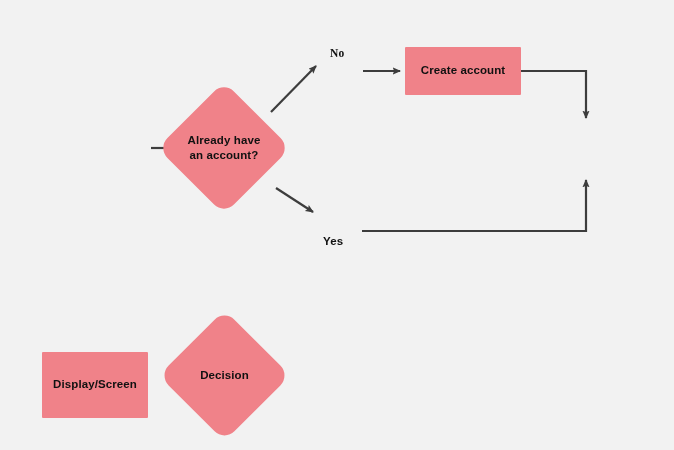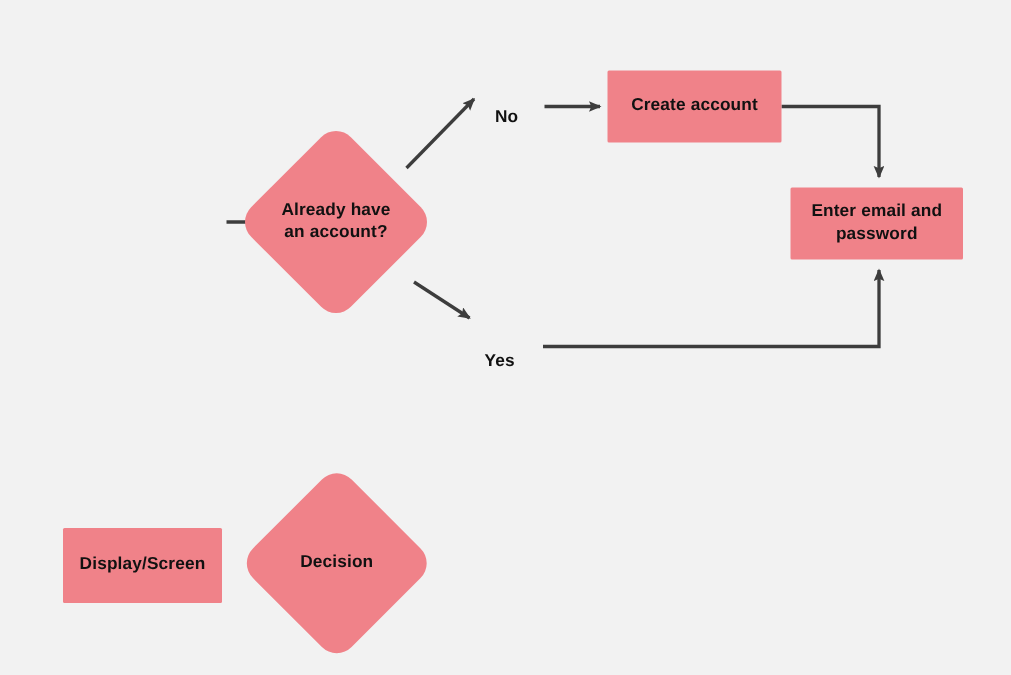--- a/index.html
+++ b/index.html
@@ -100,29 +100,26 @@
 
   <div class="node process" style="left:405px; top:47px; width:116px; height:48px;">
     <span>Create account</span>
   </div>
 
   <div class="node diamond-wrap" style="left:177px; top:101px; width:94px; height:94px;">
     <span class="diamond-shape"></span>
     <span class="diamond-label">Already have an account?</span>
   </div>
 
-  <div class="node process" style="left:527px; top:125px; width:115px; height:48px;">
-    <span style="padding:0 8px;">Enter email and password</span>
-  </div>
 
-  <div class="edge-label" style="left:330px; top:72px;">No</div>
+  <div class="edge-label" style="left:330px; top:47px;font-family:Liberation Serif, serif;">No</div>
 
   <div class="edge-label" style="left:323px; top:235px;">Yes</div>
 
-  <div class="node process" style="left:42px; top:352px; width:106px; height:50px;">
+  <div class="node process" style="left:42px; top:352px; width:106px; height:66px;">
     <span>Display/Screen</span>
   </div>
 
   <div class="node diamond-wrap" style="left:178px; top:329px; width:93px; height:93px;">
     <span class="diamond-shape"></span>
     <span class="diamond-label">Decision</span>
   </div>
 
 </div>
 

